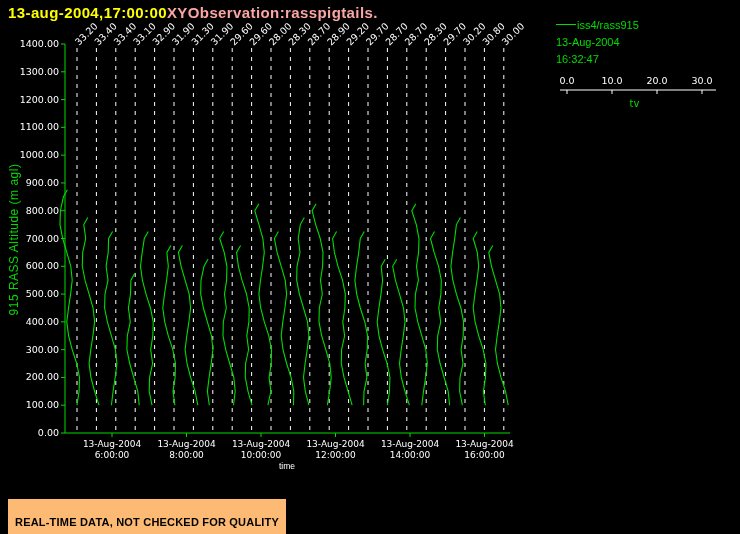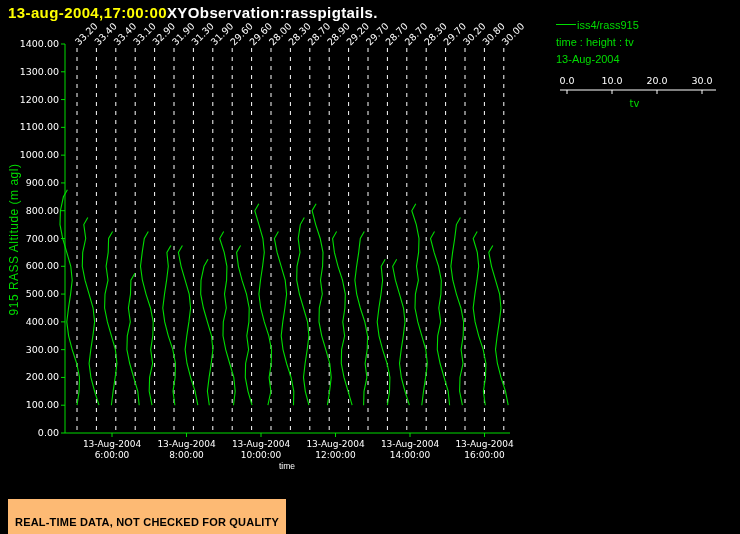--- a/index.html
+++ b/index.html
@@ -2,21 +2,21 @@
 <html><head>
 <meta charset="utf-8">
 <style>
   html,body{margin:0;padding:0;background:#000;}
   .screen{
     position:relative;width:740px;height:534px;background:#000;overflow:hidden;
     font-family:"Liberation Sans",sans-serif;
   }
   .titlebar{position:absolute;left:8px;top:4px;font-weight:bold;font-size:15px;letter-spacing:.4px;white-space:nowrap;}
   .titlebar .ts{color:#ffff00;}
-  .titlebar .tt{color:#ffffff;}
+  .titlebar .tt{color:#fca5a5;}
   #plot-svg{position:absolute;left:0;top:0;}
   #plot-svg text,#tv-scale-svg text{font-family:"DejaVu Sans",sans-serif;}
   .ylabel{
     position:absolute;left:-96px;top:233px;width:220px;height:13px;line-height:13px;
     text-align:center;transform:rotate(-90deg);color:#00dd00;font-size:12px;letter-spacing:.5px;white-space:nowrap;
   }
   .xlabel{position:absolute;left:287px;top:461px;transform:translateX(-50%);color:#ffffff;font-size:8.5px;}
   .legend{position:absolute;left:556px;top:17px;color:#00dd00;font-size:11px;line-height:17px;white-space:nowrap;}
   .legend .lline{display:inline-block;width:20px;height:1px;background:#00dd00;vertical-align:4px;margin-right:1px;}
   .banner{
@@ -154,22 +154,22 @@
       <polyline points="485.3,405.2 483.4,391.3 485.5,377.4 485.9,363.5 483.2,349.6 478.7,335.8 475.1,321.9 473.2,308.0 474.9,294.1 477.0,280.2 478.7,266.3 477.3,252.4 473.2,238.5 477.2,231.5" fill="none" stroke="#00dd00" stroke-width="1.1"></polyline>
       <line x1="503.79999999999995" y1="48" x2="503.79999999999995" y2="433" stroke="#ffffff" stroke-width="1" stroke-dasharray="4 5"></line>
       <text transform="translate(505.79999999999995 46) rotate(-45)" fill="#ffffff" font-size="9.5">30.00</text>
       <polyline points="508.2,405.2 505.5,391.3 501.0,377.4 497.4,363.5 495.5,349.6 497.2,335.8 499.3,321.9 501.0,308.0 499.6,294.1 495.5,280.2 491.5,266.3 488.8,252.4 492.8,245.4" fill="none" stroke="#00dd00" stroke-width="1.1"></polyline>
     </svg>
 
   <div class="xlabel">time</div>
 
   <div class="legend">
     <div class="lrow"><span class="lline"></span><span>iss4/rass915</span></div>
-    <div class="lrow">time : height : tv</div>
     <div class="lrow">13-Aug-2004</div>
+    <div class="lrow">16:32:47</div>
     <svg id="tv-scale-svg" width="175" height="46">
         <line x1="4" y1="22" x2="160" y2="22" stroke="#ffffff"></line>
         <line x1="11" y1="22" x2="11" y2="26" stroke="#ffffff"></line>
         <text x="11" y="16" text-anchor="middle" fill="#ffffff" font-size="9.5">0.0</text>
         <line x1="56" y1="22" x2="56" y2="26" stroke="#ffffff"></line>
         <text x="56" y="16" text-anchor="middle" fill="#ffffff" font-size="9.5">10.0</text>
         <line x1="101" y1="22" x2="101" y2="26" stroke="#ffffff"></line>
         <text x="101" y="16" text-anchor="middle" fill="#ffffff" font-size="9.5">20.0</text>
         <line x1="146" y1="22" x2="146" y2="26" stroke="#ffffff"></line>
         <text x="146" y="16" text-anchor="middle" fill="#ffffff" font-size="9.5">30.0</text>

